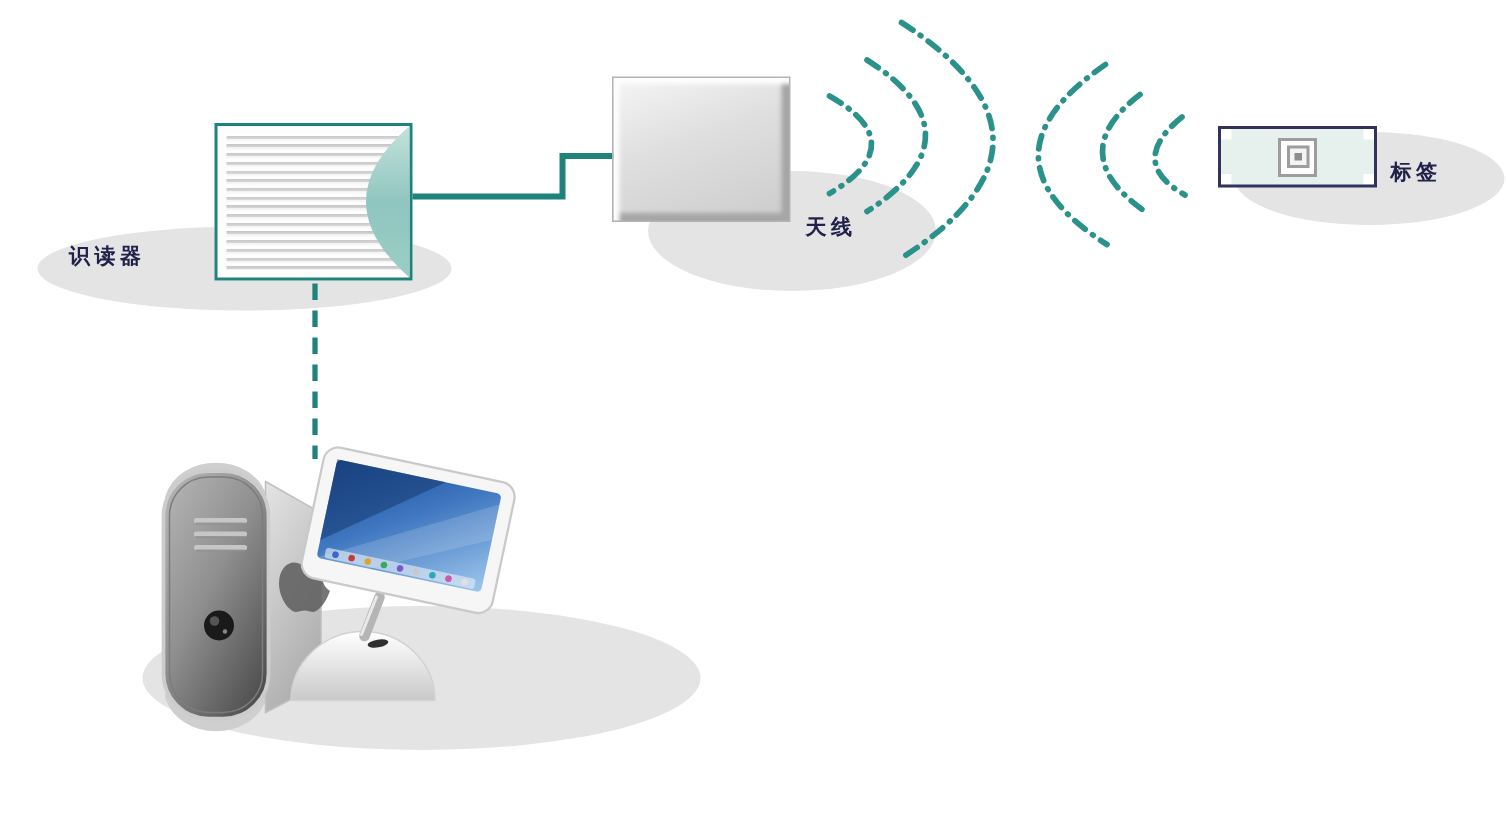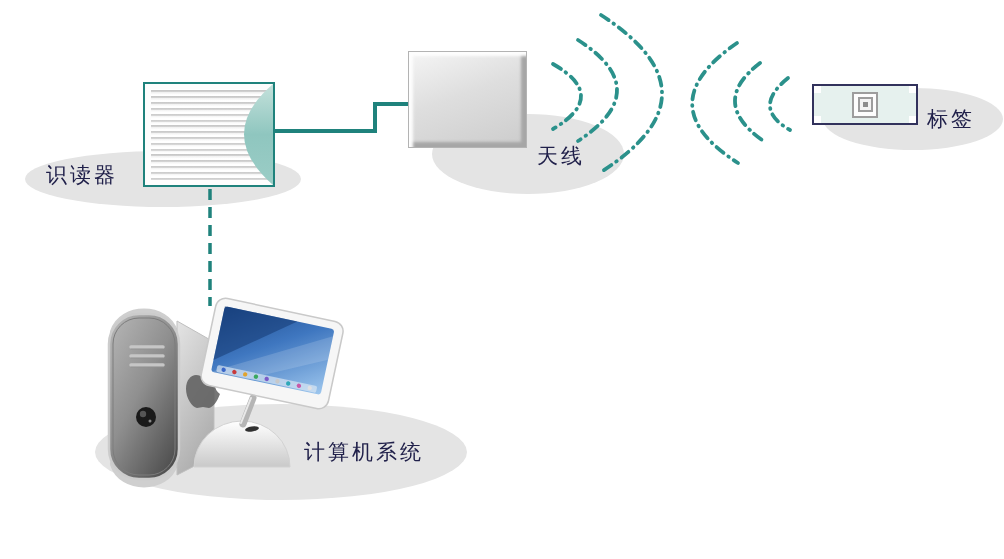--- a/index.html
+++ b/index.html
@@ -9,22 +9,22 @@
   }
   #canvas{position:absolute;left:0;top:0;width:1004px;height:559px;}
 
   .shadow{fill:var(--shadow,#e4e4e4);}
   .cable{stroke:var(--teal,#1f827c);stroke-width:4;fill:none;}
   .dashed{stroke:var(--teal,#1f827c);stroke-width:3.5;fill:none;stroke-dasharray:11 7;}
   .wave{stroke:var(--wave,#2b918b);stroke-width:3.8;fill:none;stroke-linecap:round;stroke-dasharray:9 6 .6 6;}
   .chrome{stroke:#cfcfcf;stroke-width:8;fill:none;stroke-linecap:round;}
 
   .label{
-    position:absolute;color:var(--navy,#20204a);font-weight:normal;
-    font-size:21px;letter-spacing:3px;line-height:1.2;white-space:nowrap;
+    position:absolute;color:var(--navy,#20204a);font-weight:bold;
+    font-size:14px;letter-spacing:3px;line-height:1.2;white-space:nowrap;
   }
 
   
   .reader{
     position:absolute;left:143px;top:82px;width:128px;height:101px;
     border:2px solid var(--teal,#1f827c);background:#fdfdfd;
   }
   .reader-stripes{
     position:absolute;left:6px;right:3px;top:5px;bottom:5px;
     background:repeating-linear-gradient(180deg,
@@ -182,15 +182,14 @@
     <div class="chip">
       <div class="chip-mid">
         <div class="chip-core"></div>
       </div>
     </div>
   </div>
 
   <div class="label" style="left:46px;top:163px;text-align:right;">识读器</div>
   <div class="label" style="left:537px;top:144px;">天线</div>
   <div class="label" style="left:927px;top:107px;">标签</div>
-  <div class="label" style="left:304px;top:440px;">计算机系统</div>
 
 </div>
 
 </body></html>

